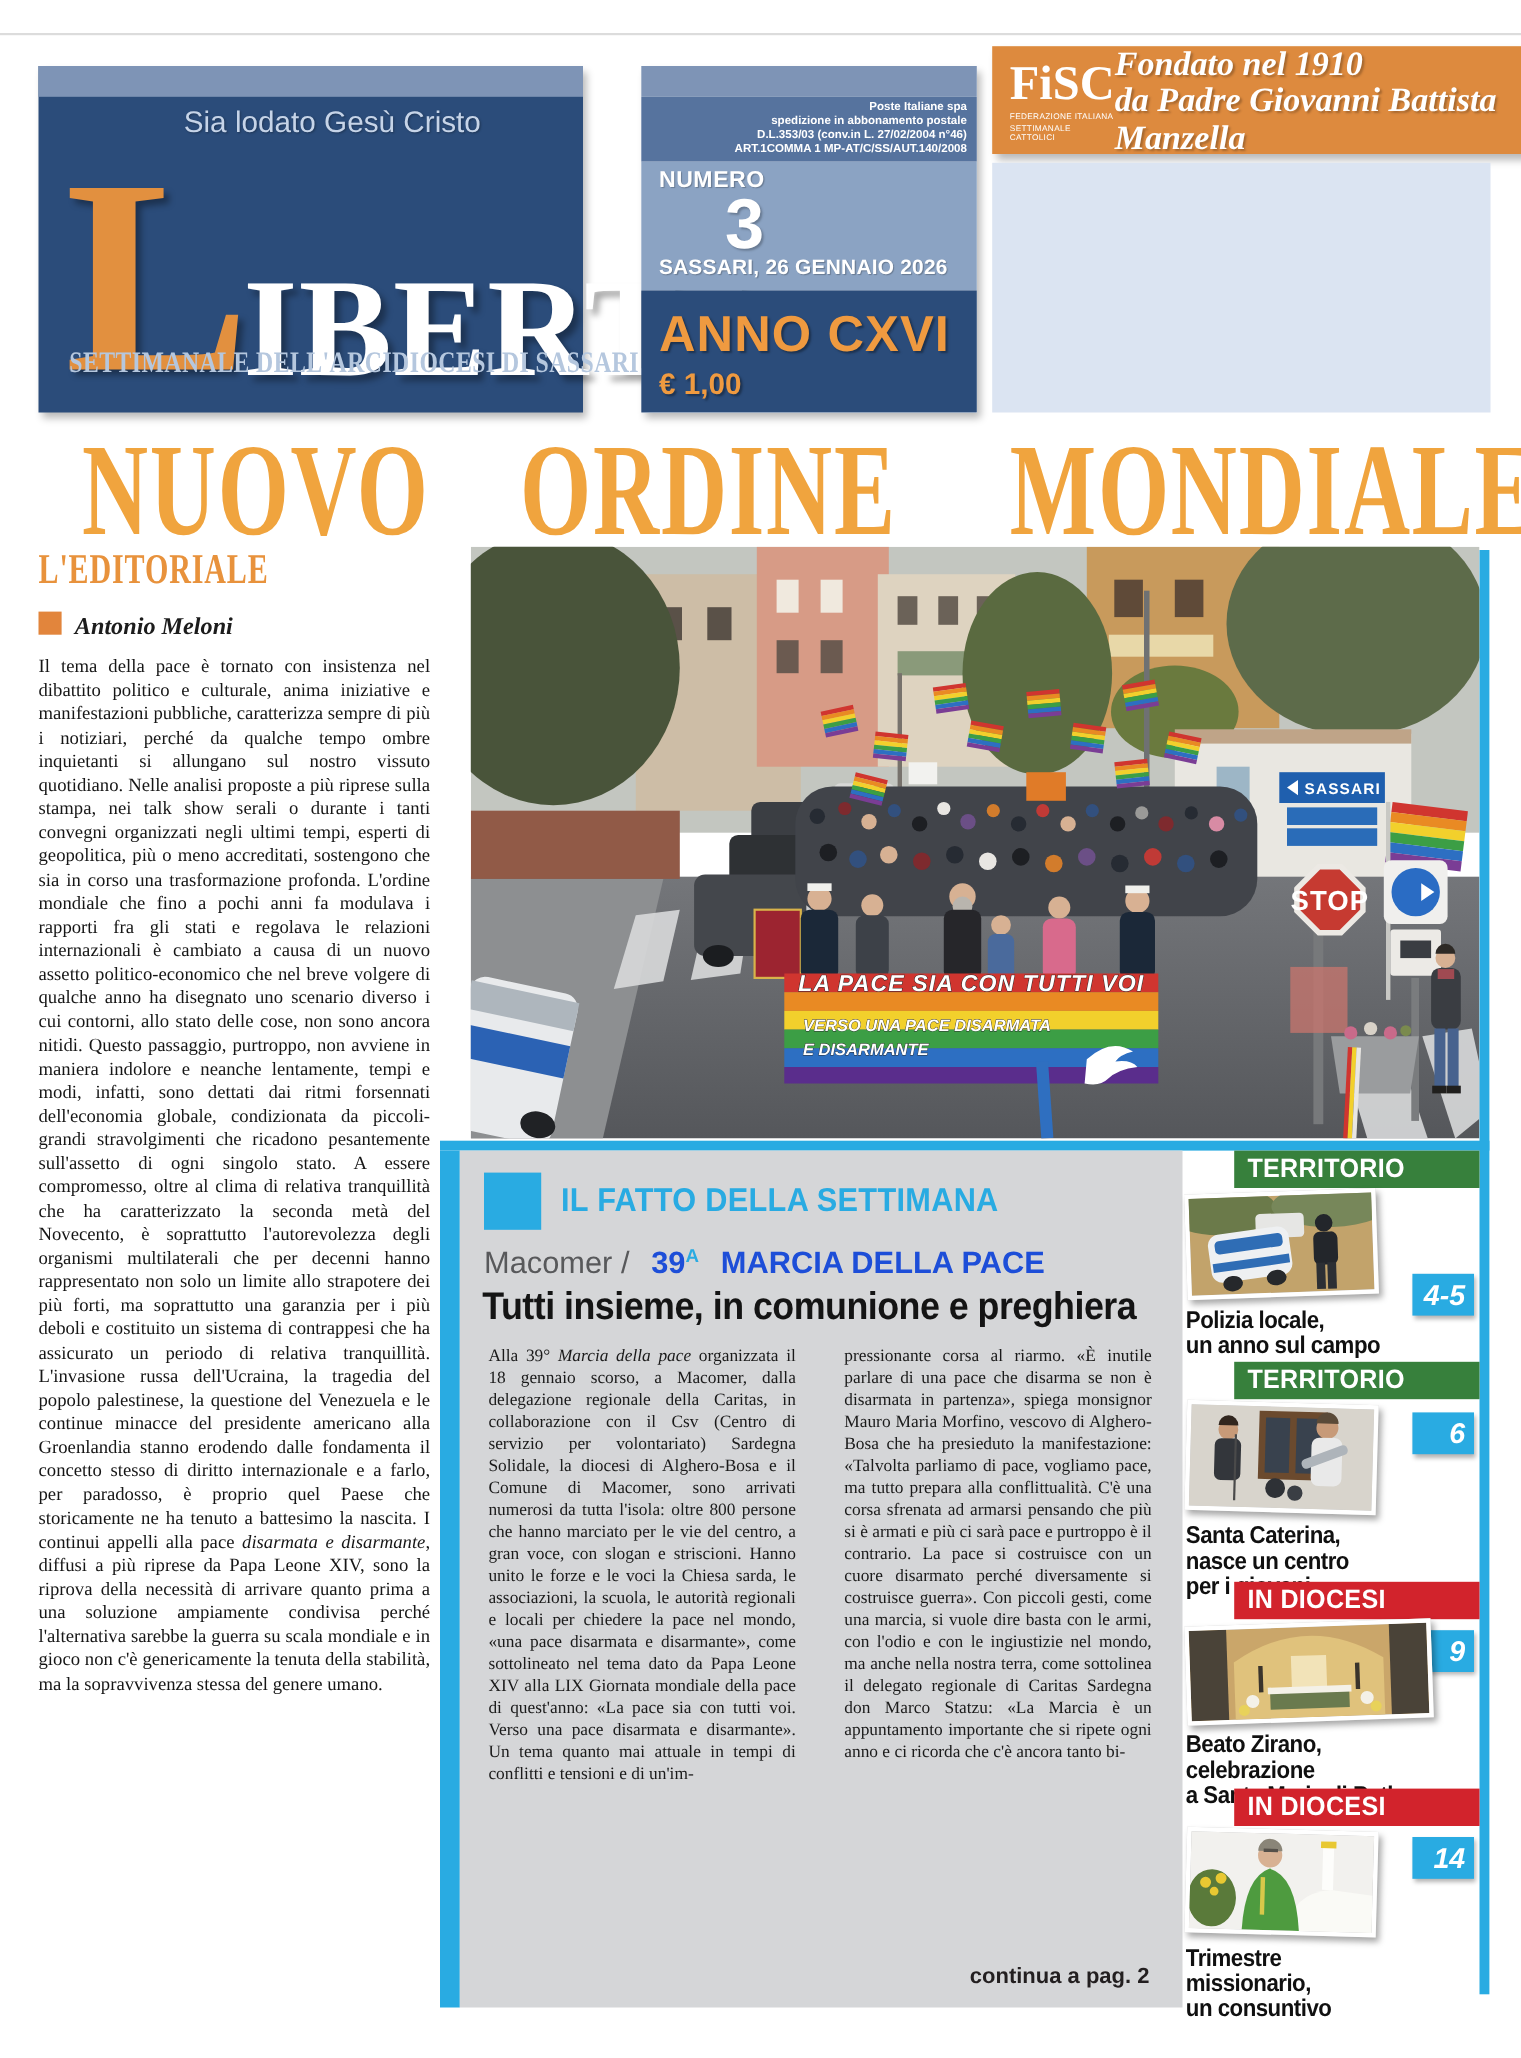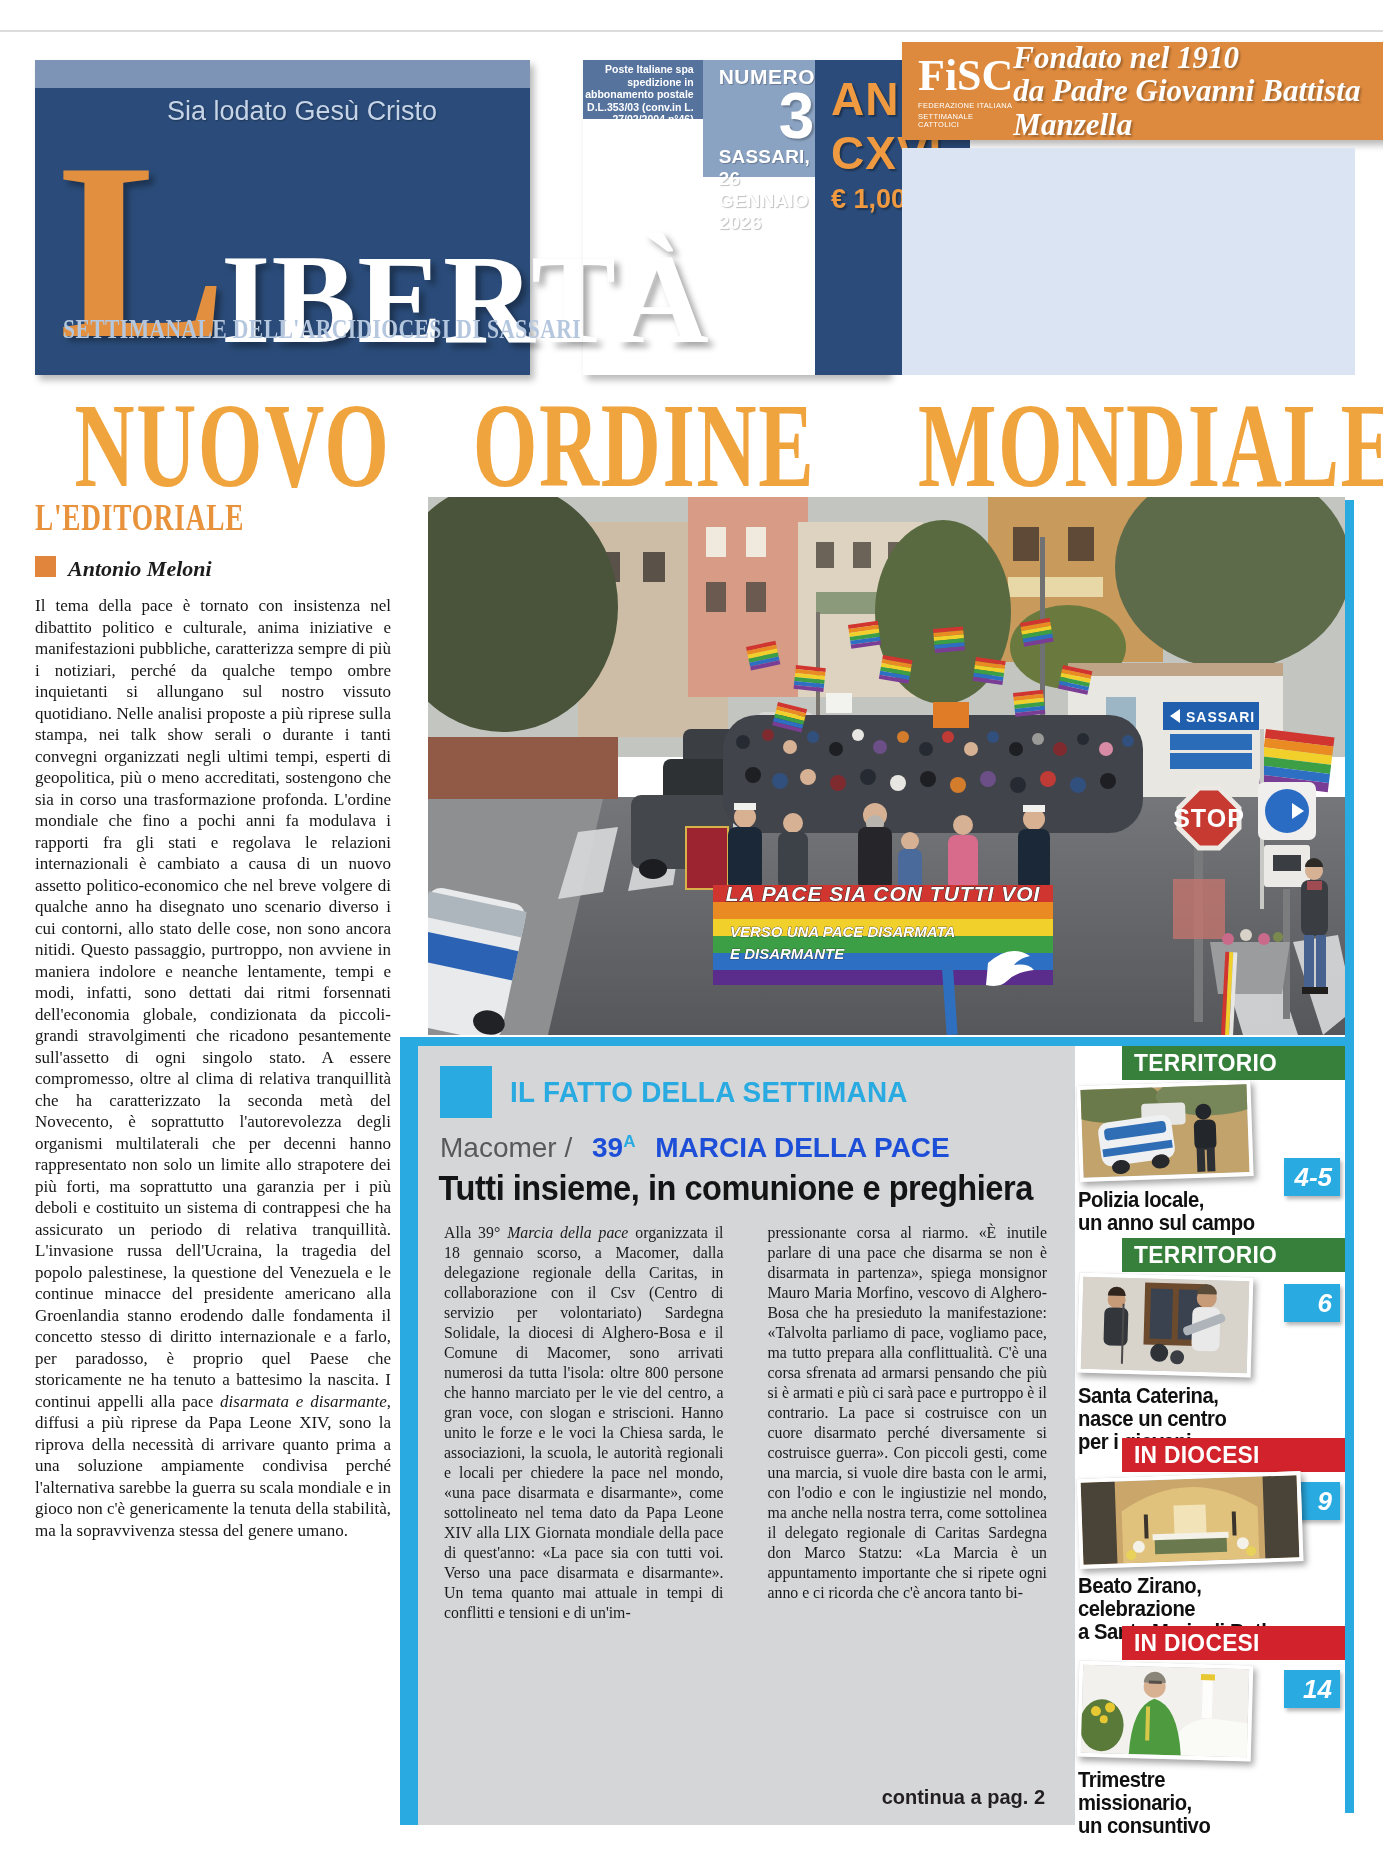--- a/index.html
+++ b/index.html
@@ -16,21 +16,21 @@
   .logo-title{position:absolute;left:24px;top:50px;height:238px;display:flex;align-items:flex-end;}
   .logo-L{font-family:"Liberation Serif",serif;font-weight:bold;font-size:252px;line-height:.76;
           color:#e2903f;text-shadow:5px 5px 6px rgba(0,0,0,.35);}
   .logo-rest{font-family:"Liberation Serif",serif;font-weight:bold;font-size:127px;line-height:.76;
              color:#fff;letter-spacing:1px;margin-left:-6px;text-shadow:5px 5px 6px rgba(0,0,0,.35);}
   .logo-sub{position:absolute;left:28px;bottom:30px;font-family:"Liberation Serif",serif;
             font-weight:bold;font-size:27px;color:#b5c7de;white-space:nowrap;
             transform:scaleX(.8);transform-origin:left;letter-spacing:.5px;}
 
   .numero-col{position:absolute;left:583px;top:60px;width:305px;height:315px;display:flex;
-              flex-direction:row;box-shadow:4px 5px 7px rgba(0,0,0,.28);}
+              flex-direction:column;box-shadow:4px 5px 7px rgba(0,0,0,.28);}
   .nc-strip{height:28px;background:#7e94b6;}
   .nc-postal{height:56px;background:#56739e;color:#fff;font-size:10.5px;line-height:1.2;
              text-align:right;padding:3px 9px 0 0;font-weight:bold;}
   .nc-mid{height:112px;background:#8ba3c3;color:#fff;padding:5px 0 0 16px;}
   .nc-numero{font-size:21px;font-weight:bold;letter-spacing:.5px;text-shadow:1px 1px 1px rgba(0,0,0,.25);}
   .nc-num{font-size:64px;font-weight:bold;line-height:.86;margin-left:60px;text-shadow:2px 2px 2px rgba(0,0,0,.25);}
   .nc-date{font-size:19px;font-weight:bold;letter-spacing:.2px;margin-top:2px;text-shadow:1px 1px 1px rgba(0,0,0,.25);}
   .nc-bottom{flex:1;background:#2b4c7a;padding:12px 0 0 16px;}
   .nc-anno{color:#ef9a40;font-size:46px;font-weight:bold;letter-spacing:1px;text-shadow:2px 2px 2px rgba(0,0,0,.35);}
   .nc-price{color:#ef9a40;font-size:27px;font-weight:bold;margin-top:4px;text-shadow:2px 2px 2px rgba(0,0,0,.35);}

